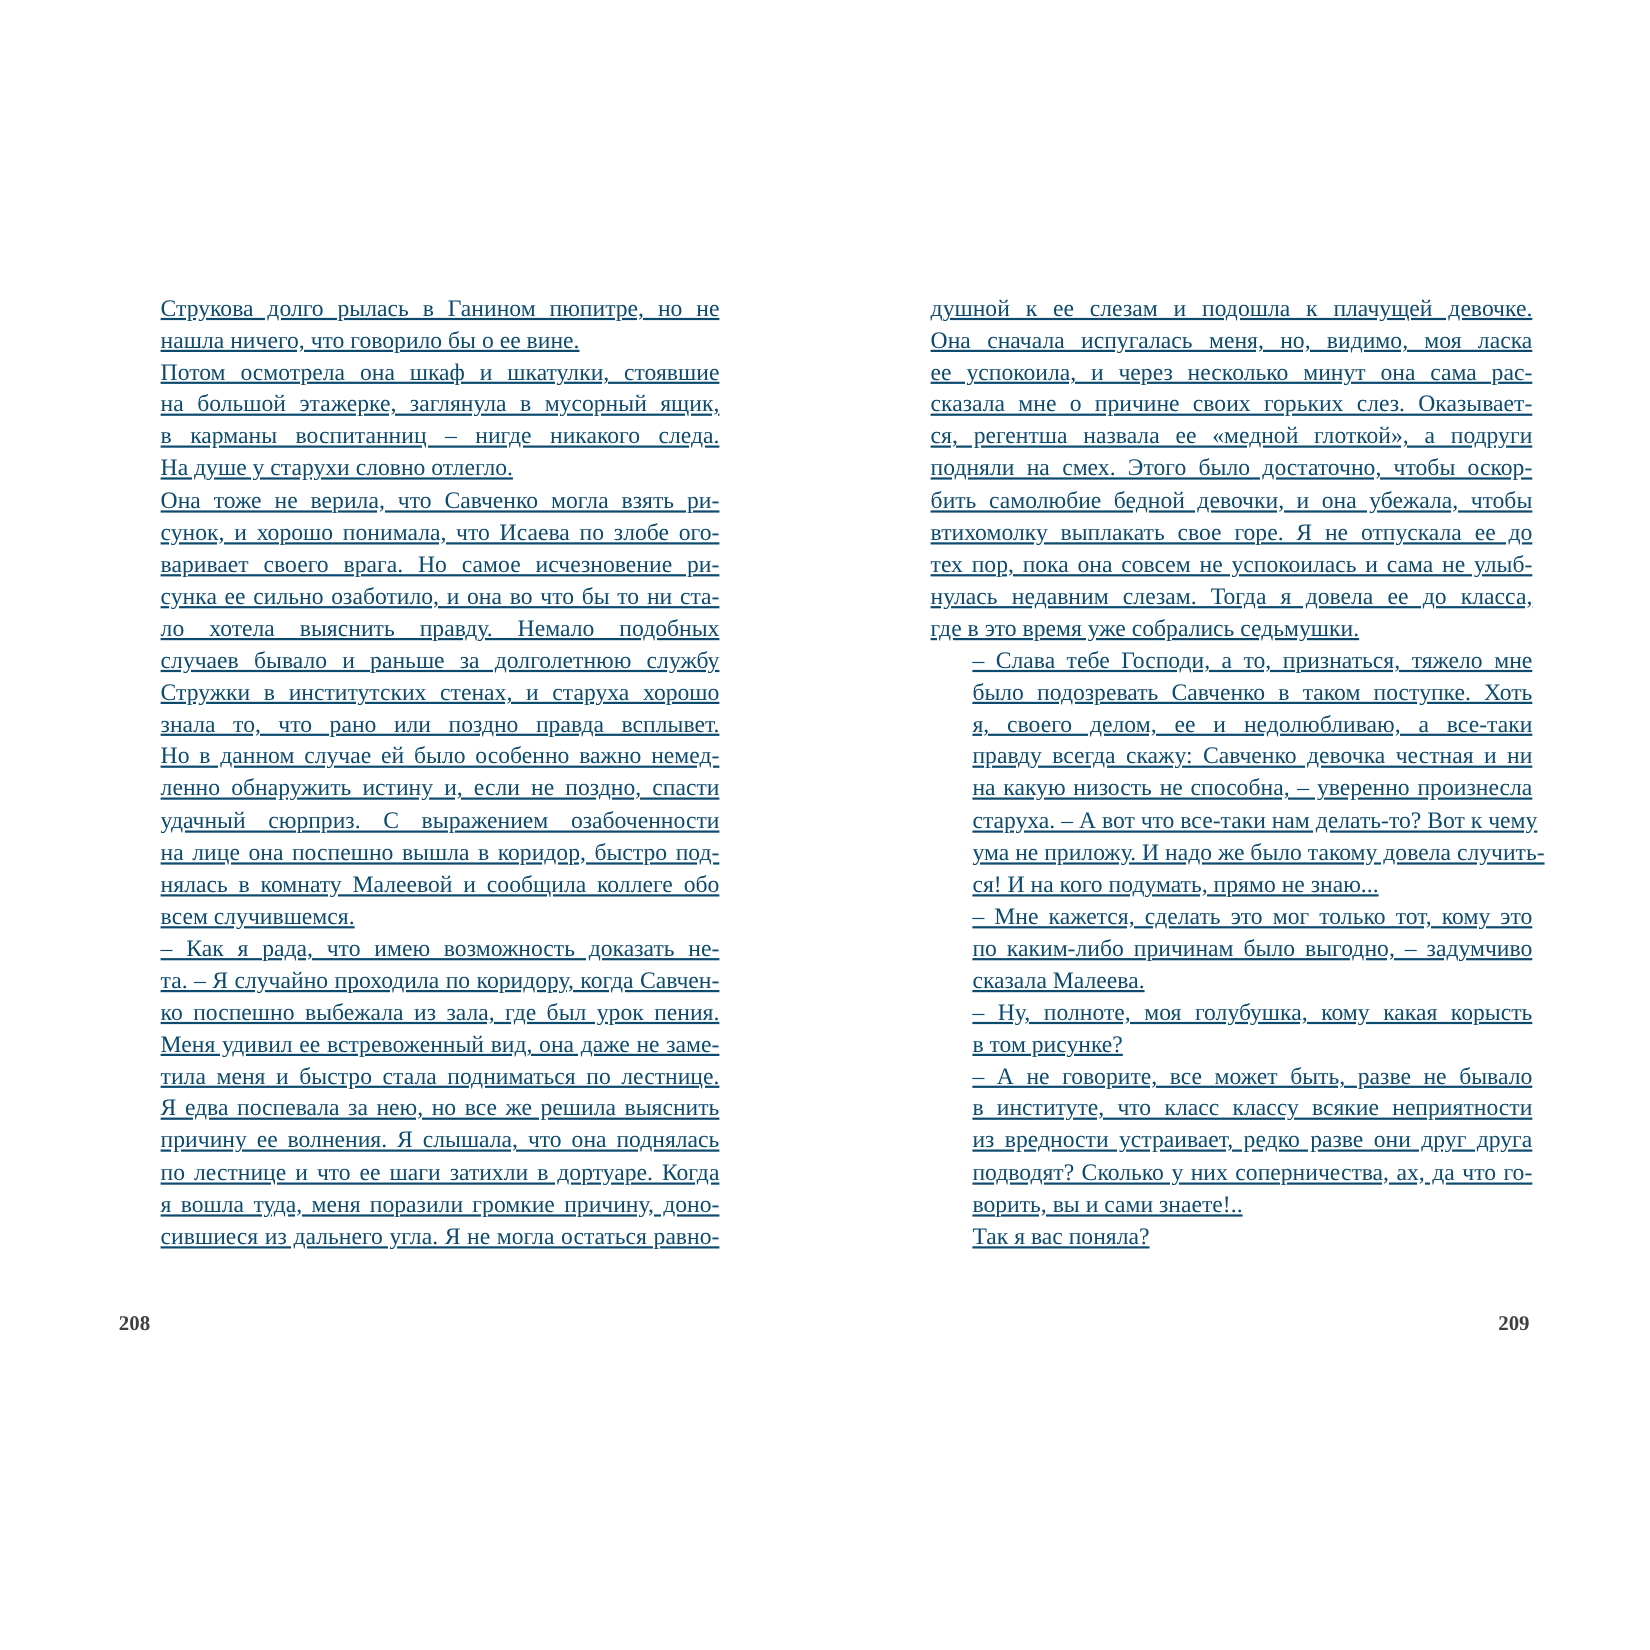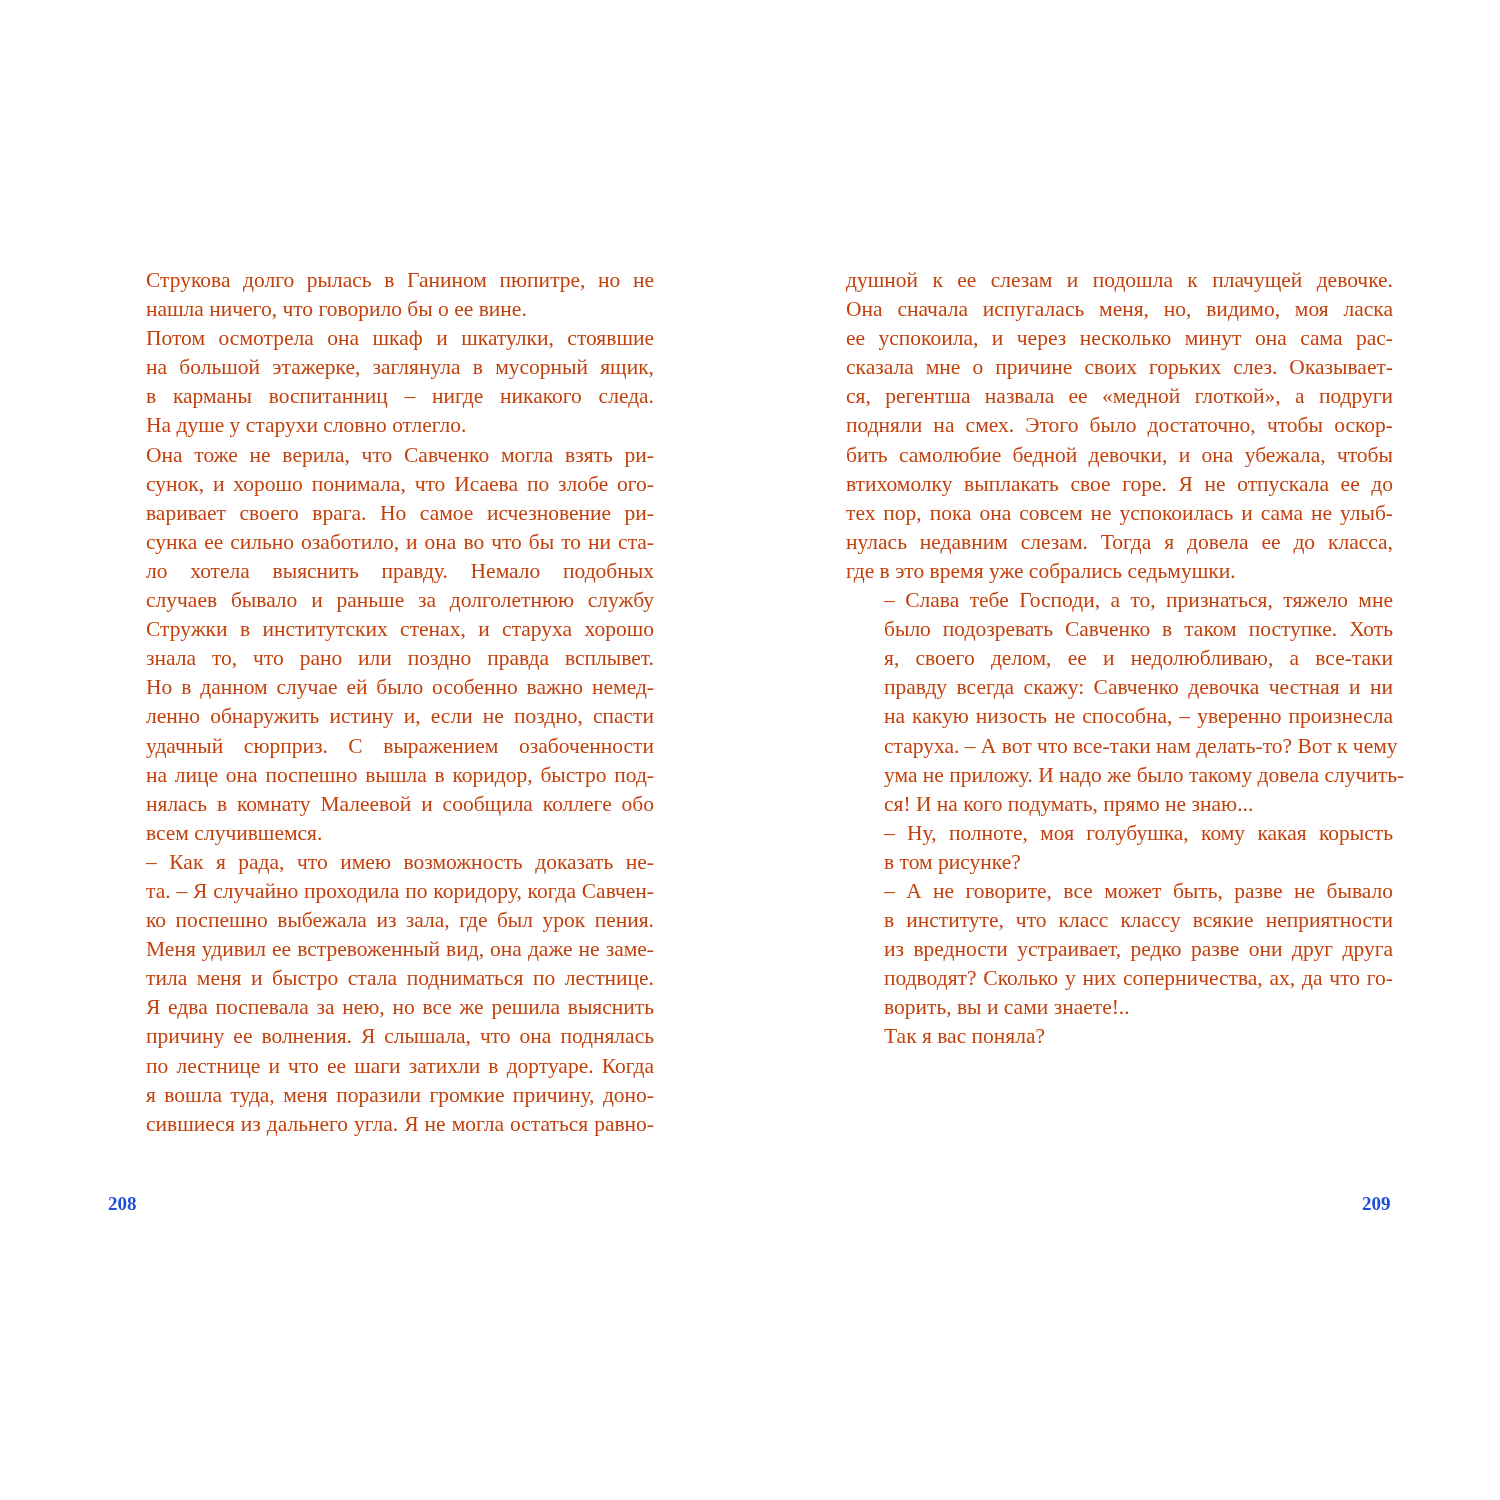--- a/index.html
+++ b/index.html
@@ -3,37 +3,38 @@
 <meta charset="utf-8">
 <style>
   html, body { margin: 0; padding: 0; background: #ffffff; }
   body { width: 1500px; height: 1500px; position: relative; overflow: hidden; }
   .page {
     position: absolute;
     top: 266px;
     font-family: "Liberation Serif", "DejaVu Serif", serif;
     font-size: 21.5px;
     line-height: 29.1px;
-    color: #c2410c;
+    color: #0c4a6e;
     text-align: justify;
     hyphens: manual;
+    text-decoration: underline;
   }
   .page.left { left: 108px; width: 546px; }
   .page.right { left: 846px; width: 547px; }
   .para { margin: 0; text-indent: 38px; }
   .para.noindent { text-indent: 0; }
   .line { display: block; text-align: justify; text-align-last: justify; white-space: nowrap; }
   .line.last { text-align-last: left; }
   .folio {
     position: absolute;
     top: 1193px;
     font-family: "Liberation Serif", "DejaVu Serif", serif;
     font-weight: bold;
     font-size: 19px;
-    color: #1d4ed8;
+    color: #404040;
   }
   .folio.left { left: 108px; }
   .folio.right { left: 1362px; }
 </style>
 </head>
 <body>
 
 <div class="page left">
   <p class="para">
     <span class="line">Струкова долго рылась в Ганином пюпитре, но не</span>
@@ -94,20 +95,25 @@
     <span class="line">– Слава тебе Господи, а то, признаться, тяжело мне</span>
     <span class="line">было подозревать Савченко в таком поступке. Хоть</span>
     <span class="line">я, своего делом, ее и недолюбливаю, а все-таки</span>
     <span class="line">правду всегда скажу: Савченко девочка честная и ни</span>
     <span class="line">на какую низость не способна, – уверенно произнесла</span>
     <span class="line">старуха. – А вот что все-таки нам делать-то? Вот к чему</span>
     <span class="line">ума не приложу. И надо же было такому довела случить-</span>
     <span class="line last">ся! И на кого подумать, прямо не знаю...</span>
   </p>
   <p class="para">
+    <span class="line">– Мне кажется, сделать это мог только тот, кому это</span>
+    <span class="line">по каким-либо причинам было выгодно, – задумчиво</span>
+    <span class="line last">сказала Малеева.</span>
+  </p>
+  <p class="para">
     <span class="line">– Ну, полноте, моя голубушка, кому какая корысть</span>
     <span class="line last">в том рисунке?</span>
   </p>
   <p class="para">
     <span class="line">– А не говорите, все может быть, разве не бывало</span>
     <span class="line">в институте, что класс классу всякие неприятности</span>
     <span class="line">из вредности устраивает, редко разве они друг друга</span>
     <span class="line">подводят? Сколько у них соперничества, ах, да что го-</span>
     <span class="line last">ворить, вы и сами знаете!..</span>
   </p>

